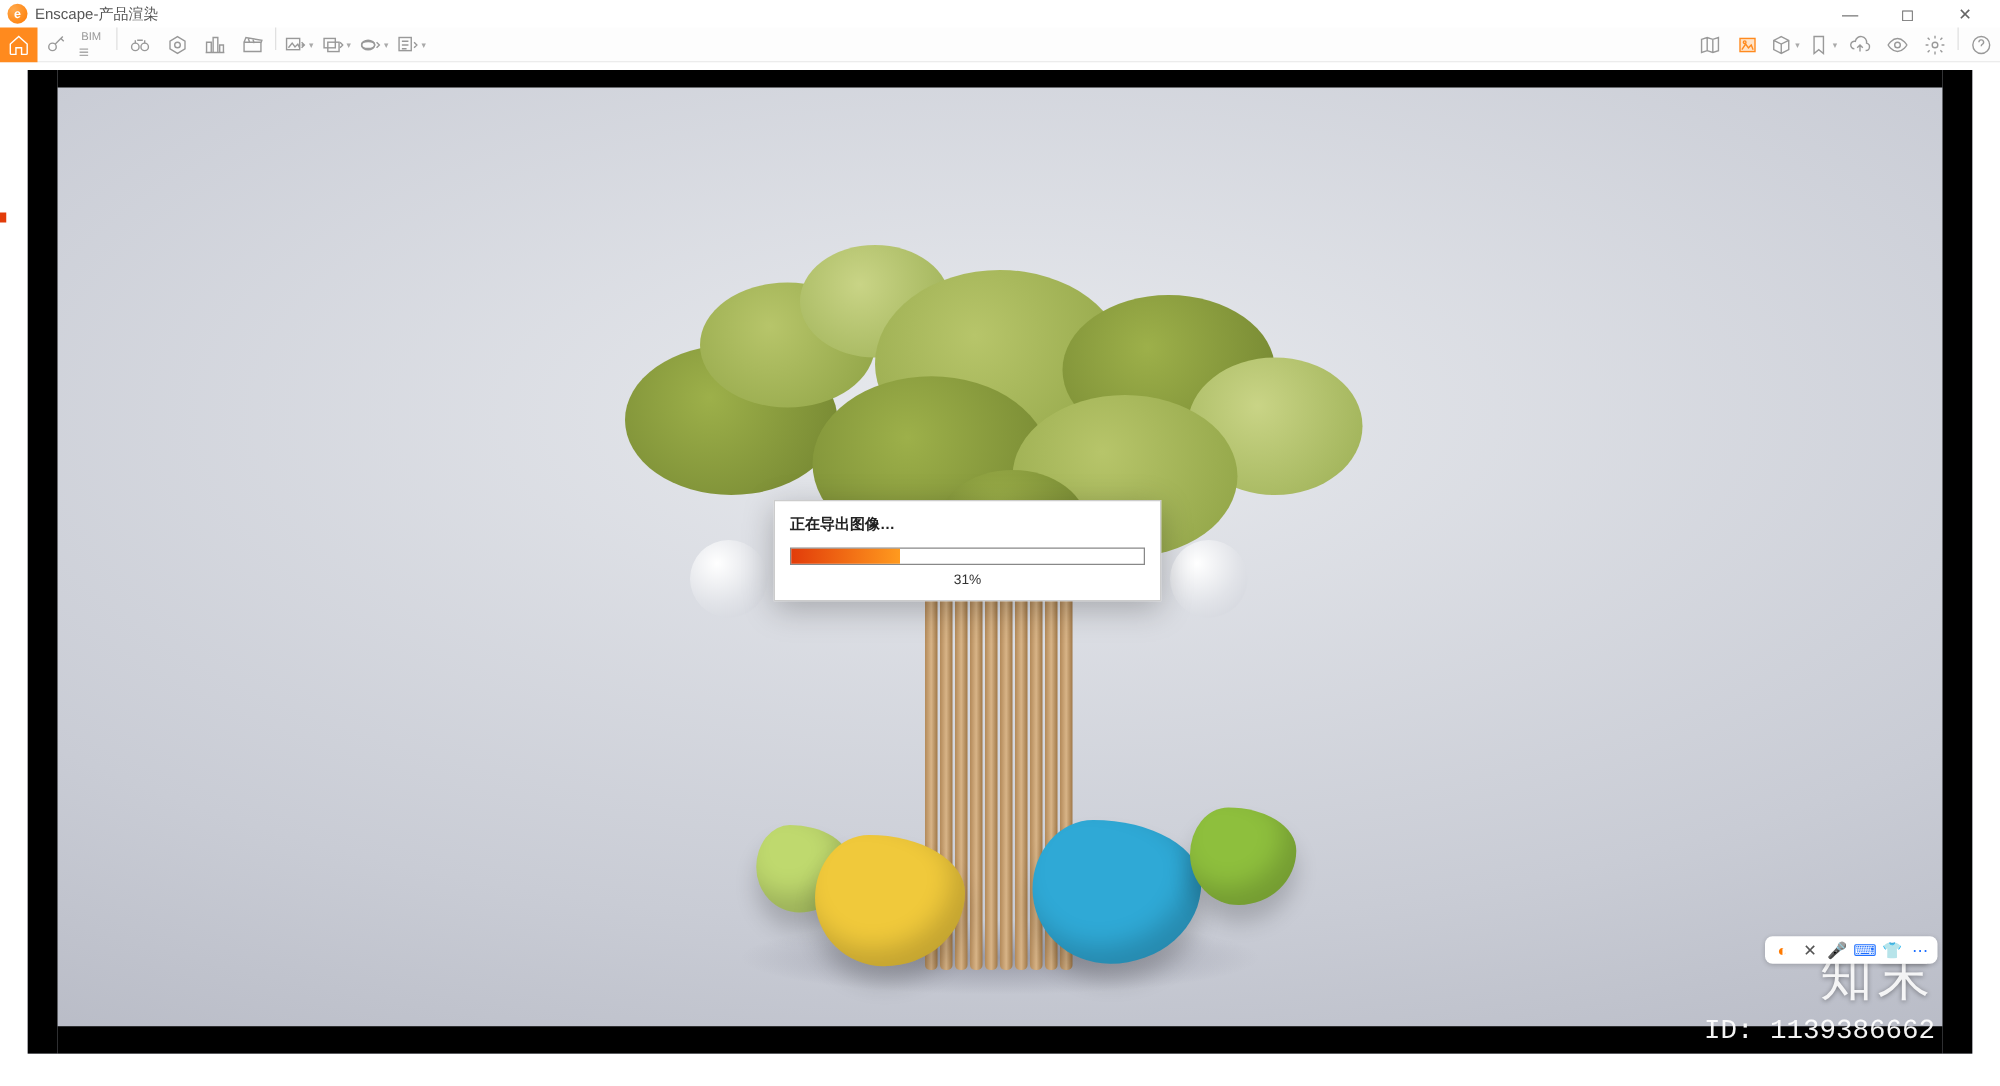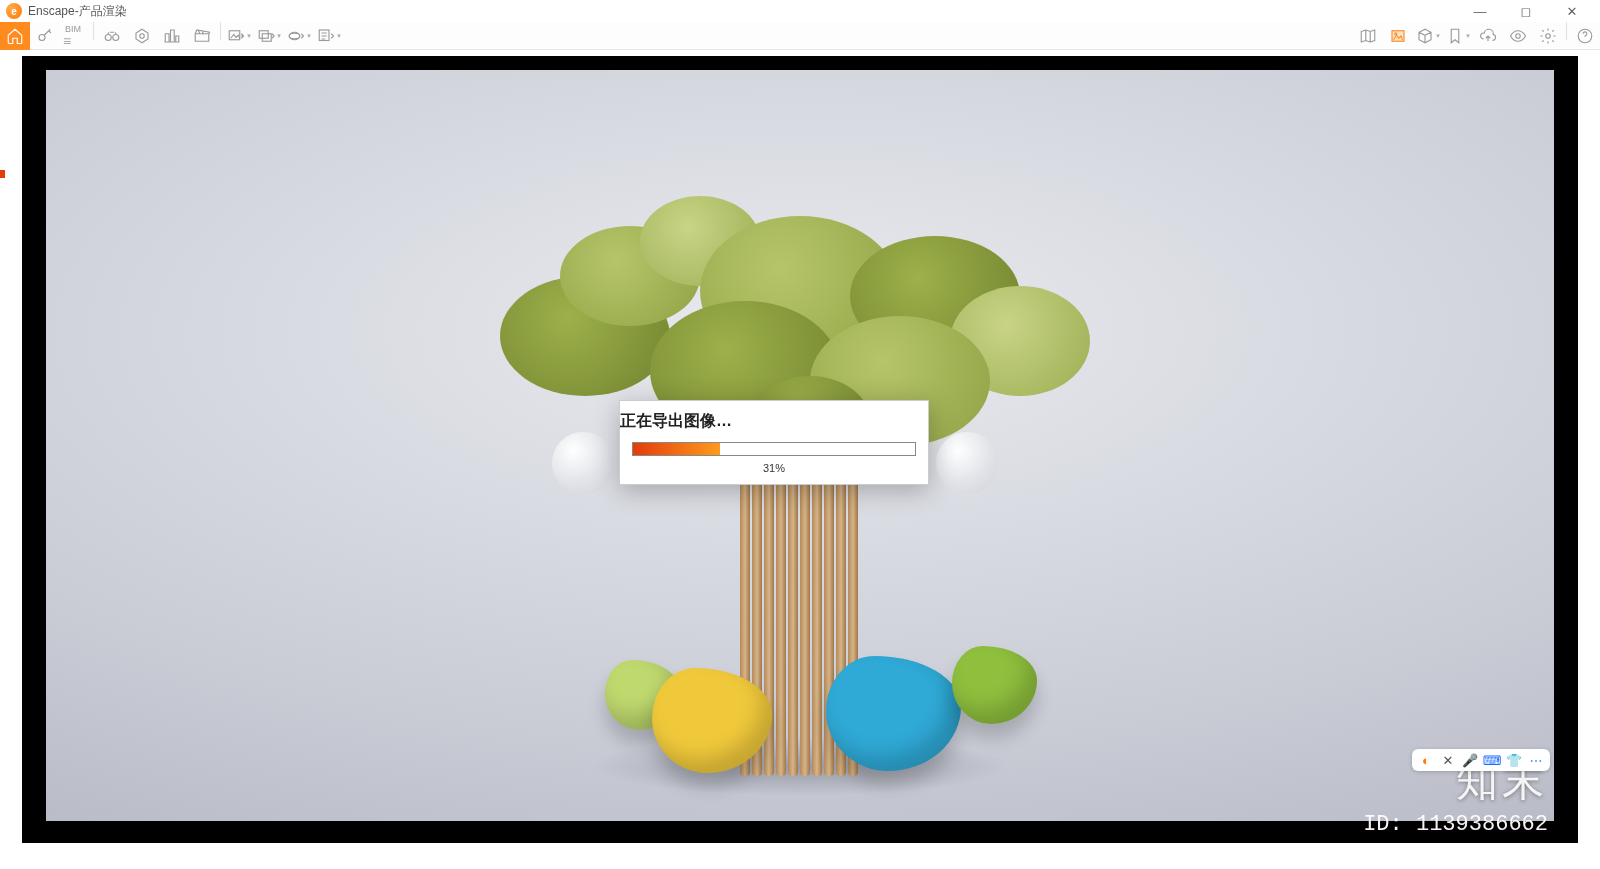--- a/index.html
+++ b/index.html
@@ -49,21 +49,21 @@
   .seat.green1 { width:75px; height:70px; background:#bfd96e; left:583px; top:604px; }
   .seat.yellow { width:120px; height:105px; background:#f0c93b; left:630px; top:612px; }
   .seat.blue   { width:135px; height:115px; background:#2fa9d6; left:804px; top:600px; }
   .seat.green2 { width:85px; height:78px; background:#8ebf3d; left:930px; top:590px; }
 
   .orb { position:absolute; width:62px; height:62px; border-radius:50%; background: radial-gradient(circle at 35% 30%, #fff, #e1e3e8 55%, #cfd2da); filter: blur(0.3px); }
   .orbL { left:530px; top:376px; }
   .orbR { left:914px; top:376px; }
 
   .dialog { position:absolute; left:597px; top:344px; width:310px; background:#fff; border:1px solid #ccc; box-shadow: 0 6px 24px rgba(0,0,0,0.25); font-size:12px; }
-  .dialog .dlg-title { padding:10px 0 6px; font-weight:bold; font-size:16px; color:#222; }
+  .dialog .dlg-title { padding:10px 12px 6px; font-weight:bold; font-size:12px; color:#222; }
   .dialog .pbar { margin:4px 12px 2px; height:14px; border:1px solid #888; background:#fff; }
   .dialog .pbar .fill { height:100%; background: linear-gradient(90deg,#e23c0a,#ff9a1e); }
   .dialog .pct { text-align:center; font-size:11px; color:#333; padding:4px 0 10px; }
   .dialog .dlg-actions { display:flex; justify-content:flex-end; padding:10px 14px 10px; border-top:1px solid #eee; }
   .dialog .dlg-actions span { color:#222; cursor:pointer; }
 
   .watermark-txt { position:absolute; right:30px; bottom:34px; color:rgba(255,255,255,0.9); font-size:42px; letter-spacing:4px; text-shadow:0 1px 4px rgba(0,0,0,0.4); }
   .watermark-id { position:absolute; right:30px; bottom:6px; color:rgba(255,255,255,0.95); font-size:22px; font-family: Liberation Mono, monospace; }
   .tray { position:absolute; right:28px; bottom:72px; background:#fff; border-radius:6px; padding:3px 6px; display:flex; gap:6px; font-size:13px; box-shadow:0 1px 4px rgba(0,0,0,0.2);}
   .tray .ti{width:16px;height:16px;display:flex;align-items:center;justify-content:center;}

